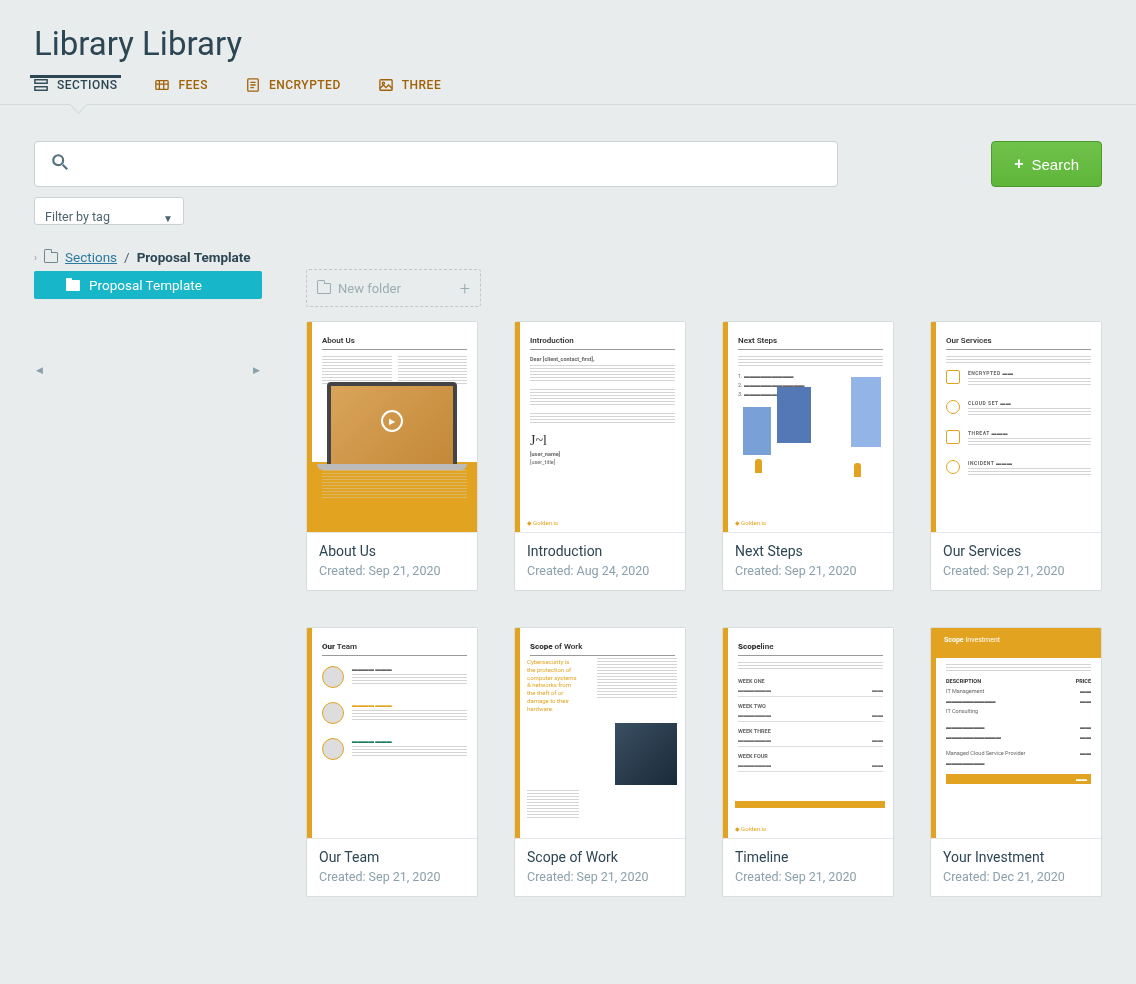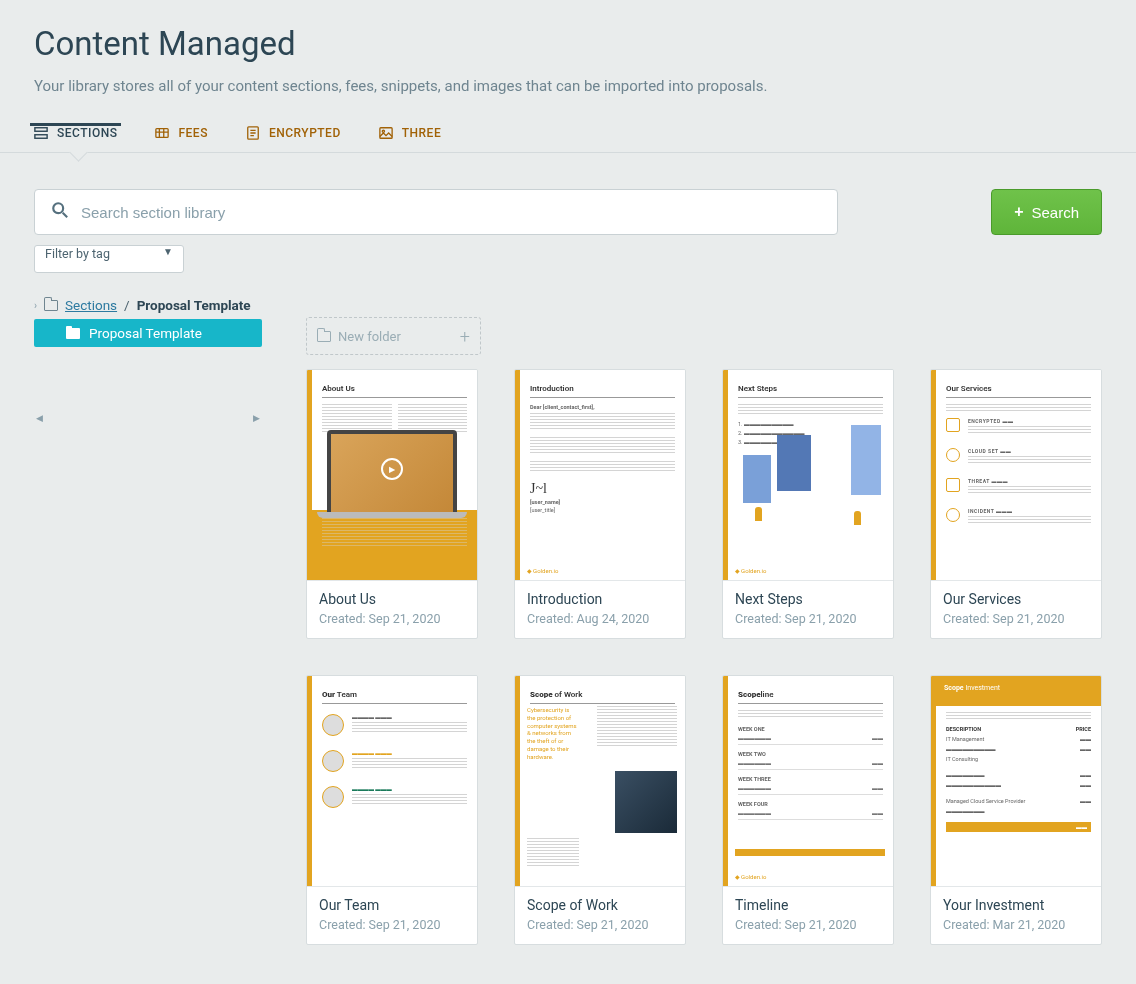--- a/index.html
+++ b/index.html
@@ -12,21 +12,21 @@
 .tab.active{color:#2d4654;padding-top:1px}
 .tab.active::before{content:"";position:absolute;top:-2px;left:-4px;right:-4px;height:3px;background:#2d4654}
 .tab.active::after{content:"";position:absolute;bottom:-7px;left:45%;width:12px;height:12px;background:#e9ecec;border:1px solid #d4dadc;border-top:none;border-left:none;transform:rotate(45deg)}
 .tabicon{width:14px;height:14px;display:inline-block}
 .toolbar{display:flex;align-items:flex-start;gap:24px;margin-top:36px}
 .searcharea{flex:1}
 .searchbox{display:flex;align-items:center;background:#fff;border:1px solid #c9d1d4;border-radius:4px;height:46px;padding:0 16px;max-width:804px}
 .searchbox input{border:none;outline:none;font-size:15px;color:#333;flex:1;background:transparent;margin-left:12px}
 .searchbox input::placeholder{color:#8aa0ab}
 .filtertag{margin-top:10px;position:relative;width:150px}
-.filtertag .sel{display:flex;align-items:flex-start;justify-content:space-between;background:#fff;border:1px solid #c9d1d4;border-radius:3px;height:28px;padding:0 10px;font-size:12.5px;color:#4d6470;cursor:pointer}
+.filtertag .sel{display:flex;align-items:flex-end;justify-content:space-between;background:#fff;border:1px solid #c9d1d4;border-radius:3px;height:28px;padding:0 10px;font-size:12.5px;color:#4d6470;cursor:pointer}
 .newbtn{background:linear-gradient(#6fc24a,#5fb53a);color:#fff;border:1px solid #4a9b2b;border-radius:4px;height:46px;padding:0 22px;font-size:15px;display:flex;align-items:center;gap:8px;cursor:pointer;margin-left:auto}
 .breadcrumb{display:flex;align-items:center;gap:7px;margin-top:24px;font-size:13.5px;color:#4d6470}
 .breadcrumb a{color:#2d7aa0;text-decoration:underline}
 .breadcrumb .cur{font-weight:700;color:#2d4654}
 .layout{display:flex;gap:44px;margin-top:4px}
 .tree{width:254px}
 .treeitem{display:flex;align-items:center;gap:9px;background:#17b6c9;color:#fff;padding:6px 12px 6px 32px;font-size:13.5px;border-radius:2px;cursor:pointer;margin-top:2px}
 .hscroll{margin-top:64px;height:14px;position:relative}
 .hscroll .arw{position:absolute;top:2px;color:#8aa0ab;font-size:9px}
 .hscroll .la{left:2px}
@@ -72,22 +72,21 @@
 .folder-icon{width:14px;height:11px;display:inline-block;background:currentColor;border-radius:1px;position:relative}
 .folder-icon::before{content:"";position:absolute;top:-2px;left:0;width:6px;height:3px;background:currentColor;border-radius:1px 1px 0 0}
 .folder-outline{width:14px;height:11px;display:inline-block;border:1.3px solid currentColor;border-radius:1px;position:relative}
 .folder-outline::before{content:"";position:absolute;top:-4px;left:-1.3px;width:6px;height:3px;border:1.3px solid currentColor;border-bottom:none;border-radius:2px 2px 0 0;background:#e9ecec}
 .logo{position:absolute;left:12px;bottom:6px;font-size:6px;color:#e2a420;display:flex;align-items:center;gap:2px}
 </style>
 </head>
 <body>
 
 <div class="page">
-  <h1>Content Managed</h1>
-  <p class="subtitle">Your library stores all of your content sections, fees, snippets, and images that can be imported into proposals.</p>
+  <h1>Library Library</h1>
 
   <div class="tabs">
     <div class="tab active">
       <span class="tabicon">
         <svg viewBox="0 0 16 16" width="14" height="14" fill="none" stroke="currentColor" stroke-width="1.6">
             <rect x="1" y="2" width="14" height="4"></rect>
             <rect x="1" y="10" width="14" height="4"></rect>
           </svg>
       </span>
       <span>SECTIONS</span>
@@ -124,21 +123,20 @@
 
   <div class="toolbar">
     <div class="searcharea">
       <div class="searchbox">
         <span>
           <svg viewBox="0 0 20 20" width="18" height="18" fill="none" stroke="#55707e" stroke-width="2.4">
               <circle cx="8" cy="8" r="5.5"></circle>
               <path d="M13 13l5 5"></path>
             </svg>
         </span>
-        <input placeholder="Search section library" style="">
       </div>
       <div class="filtertag">
         <div class="sel">
           <span>Filter by tag</span>
           <span style="font-size:10px">▼</span>
         </div>
       </div>
     </div>
     <button class="newbtn">
       <span style="font-size:16px;font-weight:700">+</span>
@@ -430,20 +428,20 @@
                 <div class="invrow">
                     <span>▬▬▬▬▬▬▬</span>
                     <span></span>
                   </div>
                 <div class="invbar"><span style="float:right">▬▬</span>&nbsp;</div>
               </div>
             </div>
           </div>
           <div class="meta">
             <div class="cardtitle">Your Investment</div>
-            <div class="carddate">Created: Mar 21, 2020</div>
+            <div class="carddate">Created: Dec 21, 2020</div>
           </div>
         </div>
 
       </div>
     </div>
   </div>
 </div>
 
 </body></html>

